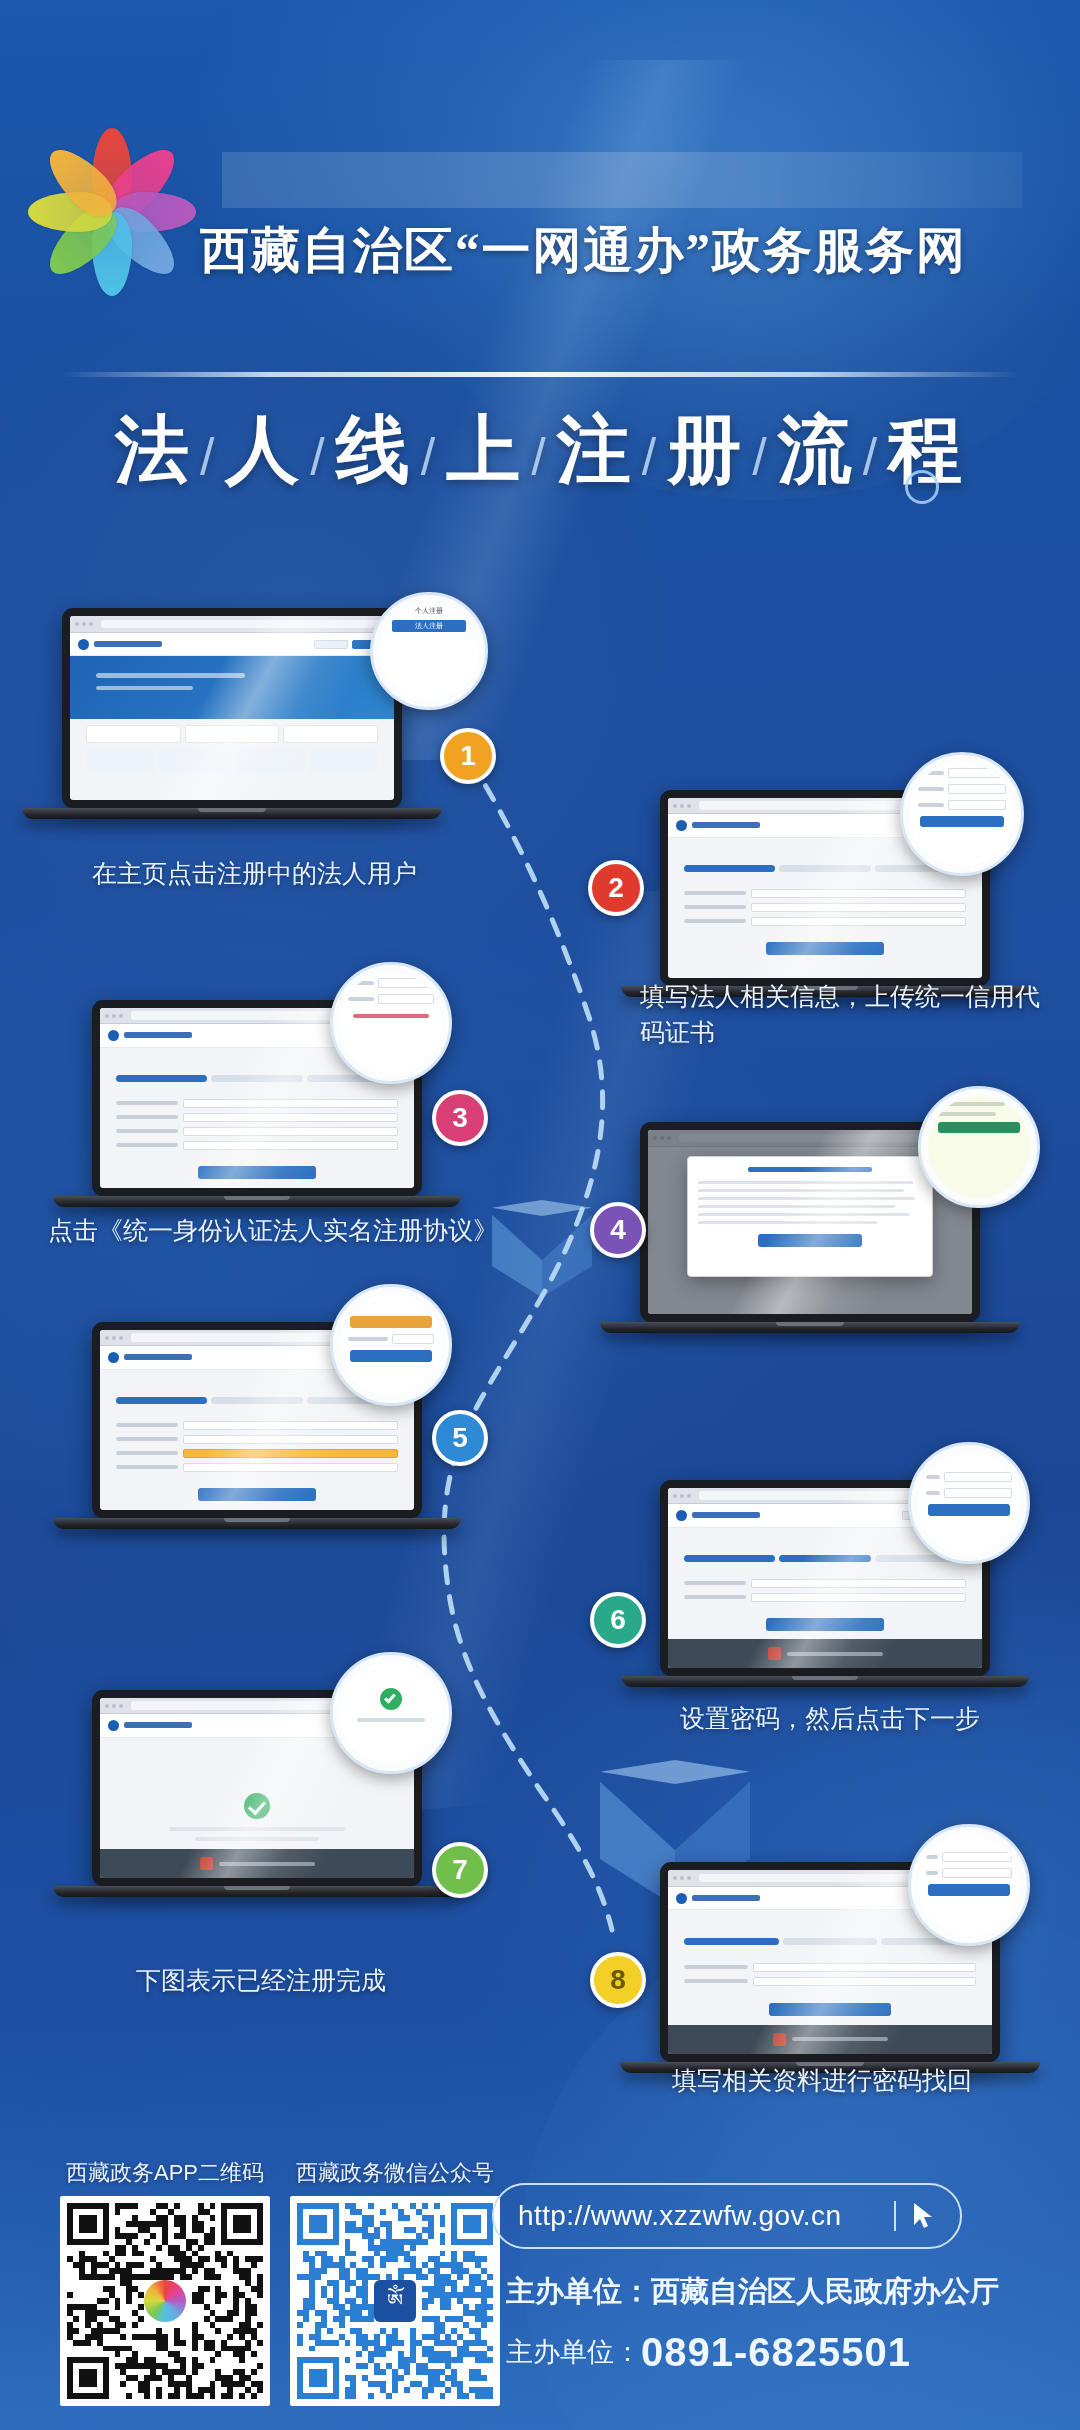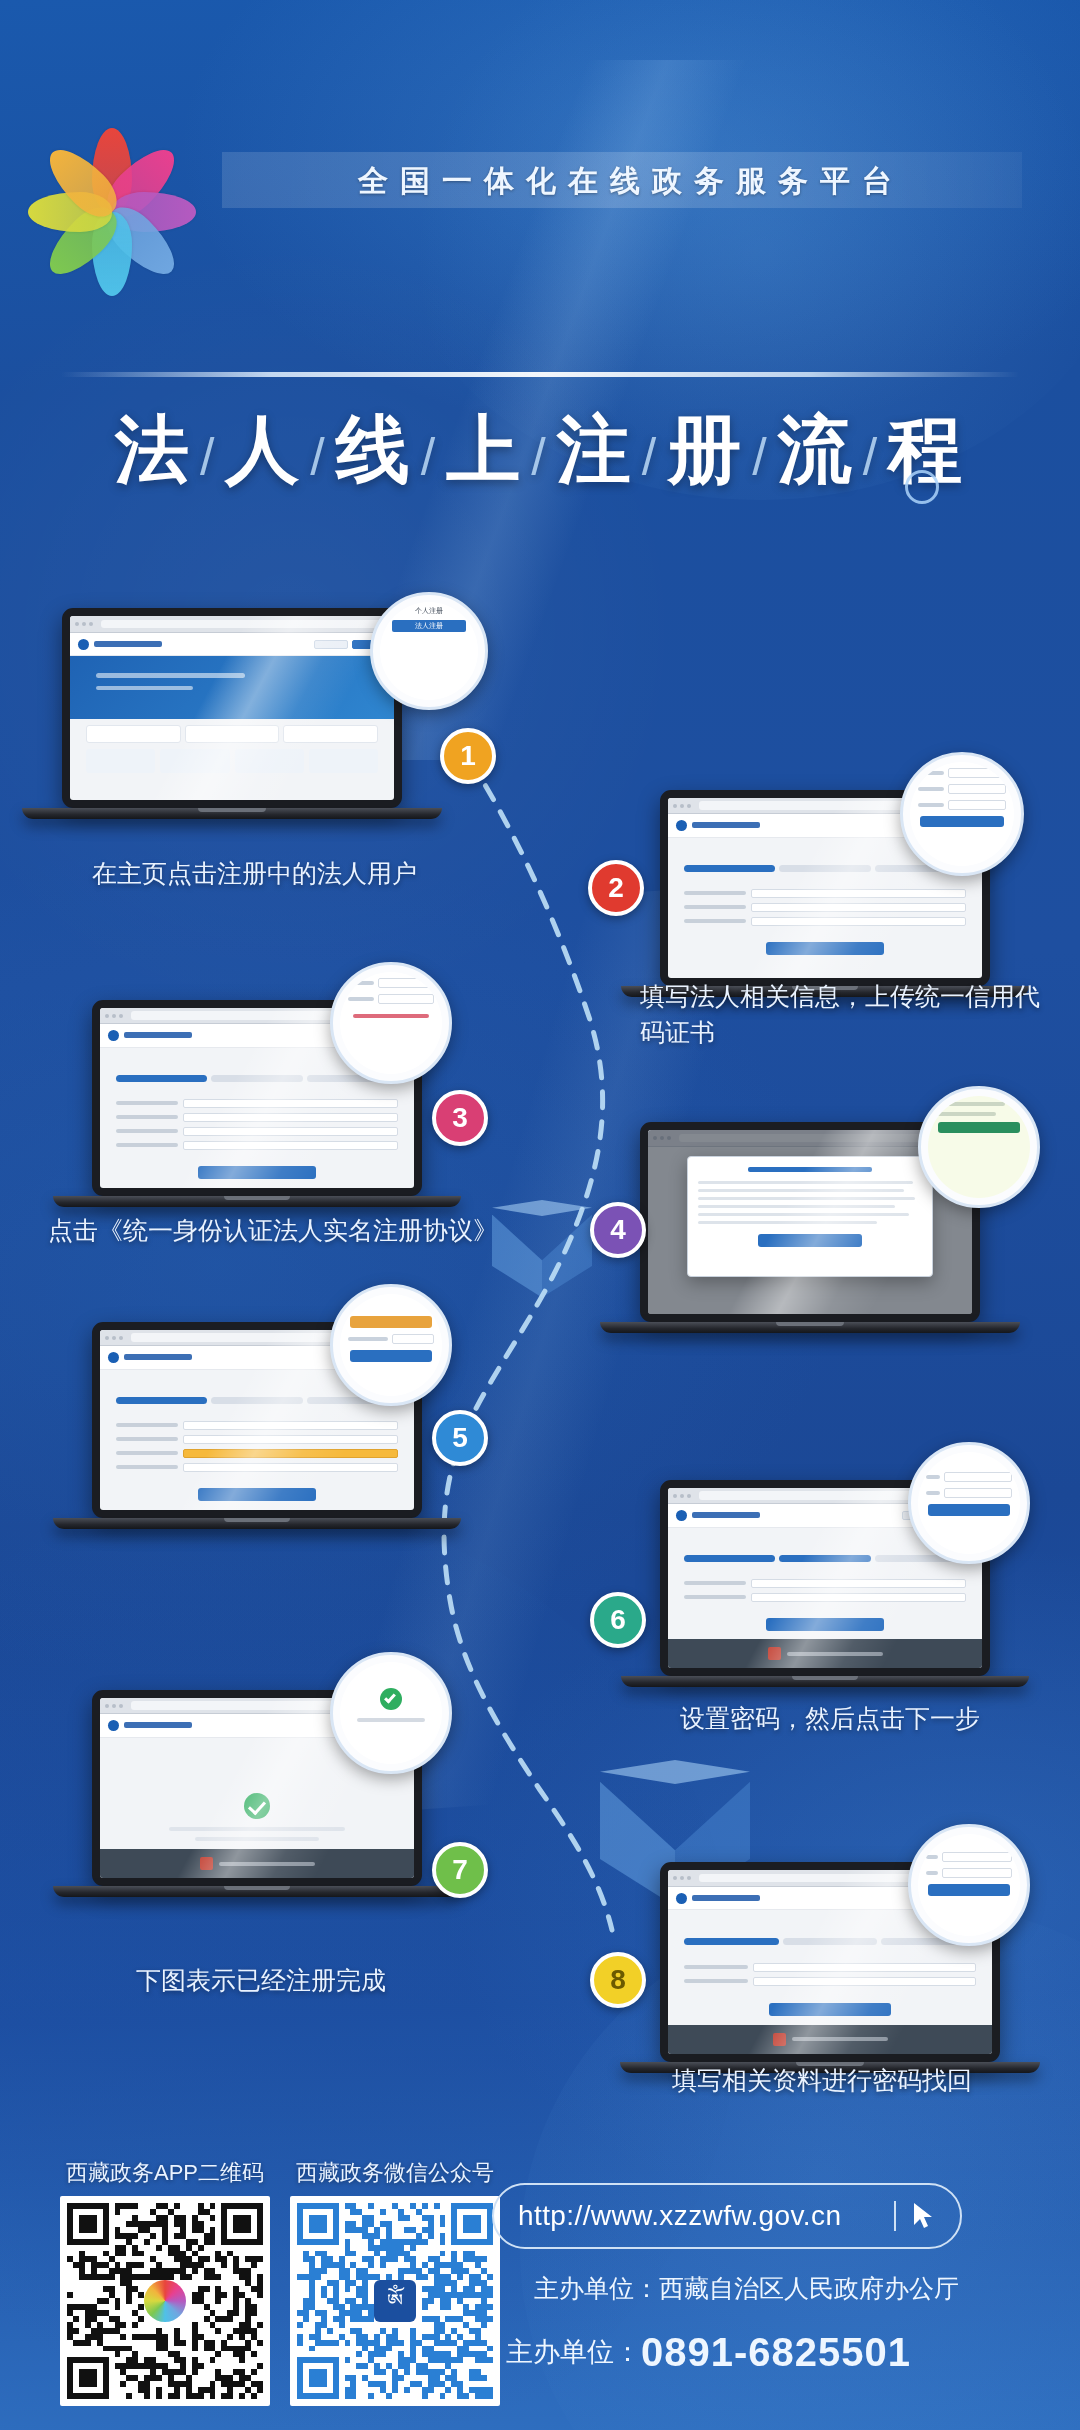--- a/index.html
+++ b/index.html
@@ -154,21 +154,21 @@
      text-shadow:0 1px 4px rgba(0,0,0,.4);white-space:nowrap;}
   .qrimg{width:210px;height:210px;background:#fff;padding:7px;border-radius:2px;position:relative;}
   .qrcell{position:absolute;}
   .qrlogo{position:absolute;left:50%;top:50%;width:42px;height:42px;margin:-21px 0 0 -21px;
      border-radius:50%;background:#fff;}
   .urlpill{position:absolute;left:492px;top:2183px;width:470px;height:66px;
      border:2px solid #cfe1f5;border-radius:34px;display:flex;align-items:center;padding:0 24px;}
   .urltext{flex:1;color:#ffffff;font-size:28px;letter-spacing:.4px;white-space:nowrap;}
   .urlsep{width:2px;height:30px;background:#cfe1f5;margin:0 14px;}
   .ftline{position:absolute;color:#eef6ff;white-space:nowrap;}
-  .ftline.a{left:534px;top:2272px;font-size:25px;}
+  .ftline.a{left:506px;top:2272px;font-size:29px;font-weight:bold;}
   .ftline.b{left:506px;top:2330px;font-size:27px;}
   .ftline.b .num{font-size:40px;font-weight:600;letter-spacing:1px;vertical-align:-5px;}
 </style>
 </head>
 <body>
 
 <div id="poster">
 
   <div class="swoosh sw1"></div>
   <div class="swoosh sw2"></div>
@@ -182,21 +182,21 @@
         <div class="petal" style="background: linear-gradient(rgb(232, 69, 60), rgba(232, 69, 60, 0.8)); transform: rotate(0deg);"></div>
         <div class="petal" style="background: linear-gradient(rgb(232, 64, 143), rgba(232, 64, 143, 0.8)); transform: rotate(45deg);"></div>
         <div class="petal" style="background: linear-gradient(rgb(181, 90, 192), rgba(181, 90, 192, 0.8)); transform: rotate(90deg);"></div>
         <div class="petal" style="background: linear-gradient(rgb(111, 166, 224), rgba(111, 166, 224, 0.8)); transform: rotate(135deg);"></div>
         <div class="petal" style="background: linear-gradient(rgb(79, 193, 232), rgba(79, 193, 232, 0.8)); transform: rotate(180deg);"></div>
         <div class="petal" style="background: linear-gradient(rgb(126, 200, 80), rgba(126, 200, 80, 0.8)); transform: rotate(225deg);"></div>
         <div class="petal" style="background: linear-gradient(rgb(214, 217, 63), rgba(214, 217, 63, 0.8)); transform: rotate(270deg);"></div>
         <div class="petal" style="background: linear-gradient(rgb(242, 179, 61), rgba(242, 179, 61, 0.8)); transform: rotate(315deg);"></div>
       </div>
     <div class="bannerbar"></div>
-    <div class="banner-text">全国一体化在线政务服务平台</div>
+    <div class="site-title">西藏自治区“一网通办”政务服务网</div>
   </div>
 
   <div class="divider"></div>
 
   <div class="main-title" id="main-title"><span>法</span><span class="sl">/</span><span>人</span><span class="sl">/</span><span>线</span><span class="sl">/</span><span>上</span><span class="sl">/</span><span>注</span><span class="sl">/</span><span>册</span><span class="sl">/</span><span>流</span><span class="sl">/</span><span>程</span></div>
   <div class="ring"></div>
 
   <div class="cube cubeA">
       <div class="top"></div>
       <div class="lf"></div>

